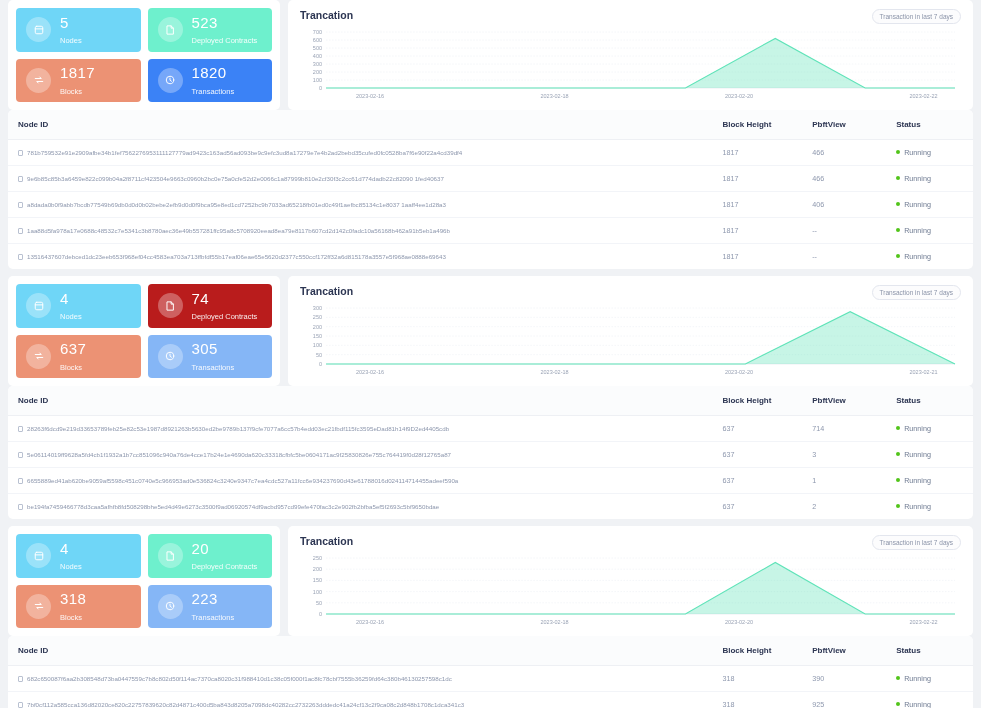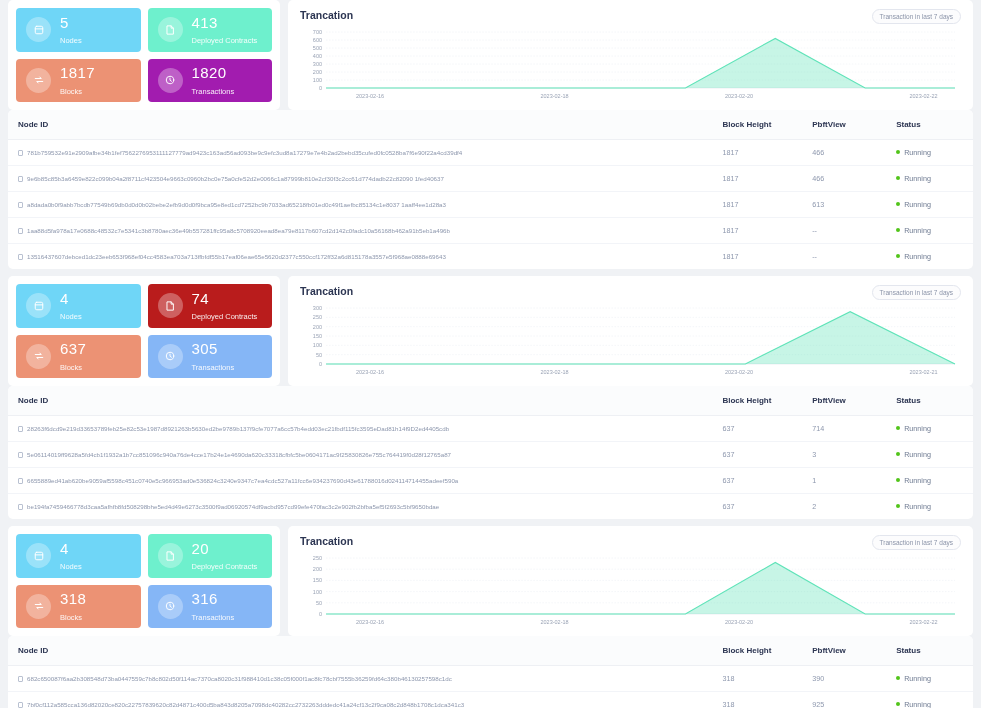--- a/index.html
+++ b/index.html
@@ -130,37 +130,37 @@
             </span>
           </div>
           <div class="stat-card" style="background:#6ef0cd">
             <span class="stat-icon">
               <svg viewBox="0 0 16 16">
                 <path d="M4.5 2.5h5l3 3v8h-8z" stroke="#ffffff" fill="none" stroke-width="1.3" stroke-linecap="round" stroke-linejoin="round"></path>
                 <path d="M9.5 2.5v3h3" stroke="#ffffff" fill="none" stroke-width="1.3" stroke-linecap="round" stroke-linejoin="round"></path>
               </svg>
             </span>
             <span class="stat-text">
-              <span class="stat-value" style="display:block">413</span>
+              <span class="stat-value" style="display:block">523</span>
               <span class="stat-label" style="display:block">Deployed Contracts</span>
             </span>
           </div>
           <div class="stat-card" style="background:#ec9274">
             <span class="stat-icon">
               <svg viewBox="0 0 16 16">
                 <path d="M3 6h8l-2-2" stroke="#ffffff" fill="none" stroke-width="1.3" stroke-linecap="round" stroke-linejoin="round"></path>
                 <path d="M13 10H5l2 2" stroke="#ffffff" fill="none" stroke-width="1.3" stroke-linecap="round" stroke-linejoin="round"></path>
               </svg>
             </span>
             <span class="stat-text">
               <span class="stat-value" style="display:block">1817</span>
               <span class="stat-label" style="display:block">Blocks</span>
             </span>
           </div>
-          <div class="stat-card" style="background:#a21caf">
+          <div class="stat-card" style="background:#3b82f6">
             <span class="stat-icon">
               <svg viewBox="0 0 16 16">
                 <circle cx="8" cy="8" r="5" stroke="#ffffff" fill="none" stroke-width="1.3" stroke-linecap="round" stroke-linejoin="round"></circle>
                 <path d="M8 5.5v2.8l2 1.4" stroke="#ffffff" fill="none" stroke-width="1.3" stroke-linecap="round" stroke-linejoin="round"></path>
               </svg>
             </span>
             <span class="stat-text">
               <span class="stat-value" style="display:block">1820</span>
               <span class="stat-label" style="display:block">Transactions</span>
             </span>
@@ -218,21 +218,21 @@
             </tr>
             <tr>
               <td><span class="copy-icon"></span><span>9e6b85c85b3a6459e822c099b04a2f8711cf423504e9663c0960b2bc0e75a0cfe52d2e0066c1a87999b810e2cf30f3c2cc61d774dadb22c82090 1fed40637</span></td>
               <td class="cell-num">1817</td>
               <td class="cell-num">466</td>
               <td><span class="status-cell"><span class="status-dot"></span><span>Running</span></span></td>
             </tr>
             <tr>
               <td><span class="copy-icon"></span><span>a8dada0b0f9abb7bcdb77549b69db0d0d0b02bebe2efb9d0d0f9bca95e8ed1cd7252bc9b7033ad65218fb01ed0c49f1aefbc85134c1e8037 1aaff4ee1d28a3</span></td>
               <td class="cell-num">1817</td>
-              <td class="cell-num">613</td>
+              <td class="cell-num">406</td>
               <td><span class="status-cell"><span class="status-dot"></span><span>Running</span></span></td>
             </tr>
             <tr>
               <td><span class="copy-icon"></span><span>1aa88d5fa978a17e0688c48532c7e5341c3b8780aec36e49b557281ffc95a8c5708920eead8ea79e8117b607cd2d142c0fadc10a56168b462a91b5eb1a496b</span></td>
               <td class="cell-num">1817</td>
               <td class="cell-num">--</td>
               <td><span class="status-cell"><span class="status-dot"></span><span>Running</span></span></td>
             </tr>
             <tr>
               <td><span class="copy-icon"></span><span>13516437607debced1dc23eeb653f968ef04cc4583ea703a713ffbfdf55b17eaf06eae65e5620d2377c550ccf172ff32a6d815178a3557e5f968ae0888e69643</span></td>
@@ -406,21 +406,21 @@
             </span>
           </div>
           <div class="stat-card" style="background:#85b6f6">
             <span class="stat-icon">
               <svg viewBox="0 0 16 16">
                 <circle cx="8" cy="8" r="5" stroke="#ffffff" fill="none" stroke-width="1.3" stroke-linecap="round" stroke-linejoin="round"></circle>
                 <path d="M8 5.5v2.8l2 1.4" stroke="#ffffff" fill="none" stroke-width="1.3" stroke-linecap="round" stroke-linejoin="round"></path>
               </svg>
             </span>
             <span class="stat-text">
-              <span class="stat-value" style="display:block">316</span>
+              <span class="stat-value" style="display:block">223</span>
               <span class="stat-label" style="display:block">Transactions</span>
             </span>
           </div>
         </div>
         <div class="chart-panel">
           <div class="chart-head">
             <span class="chart-title">Trancation</span>
             <span class="chart-badge">Transaction in last 7 days</span>
           </div>
           <div class="plot">

